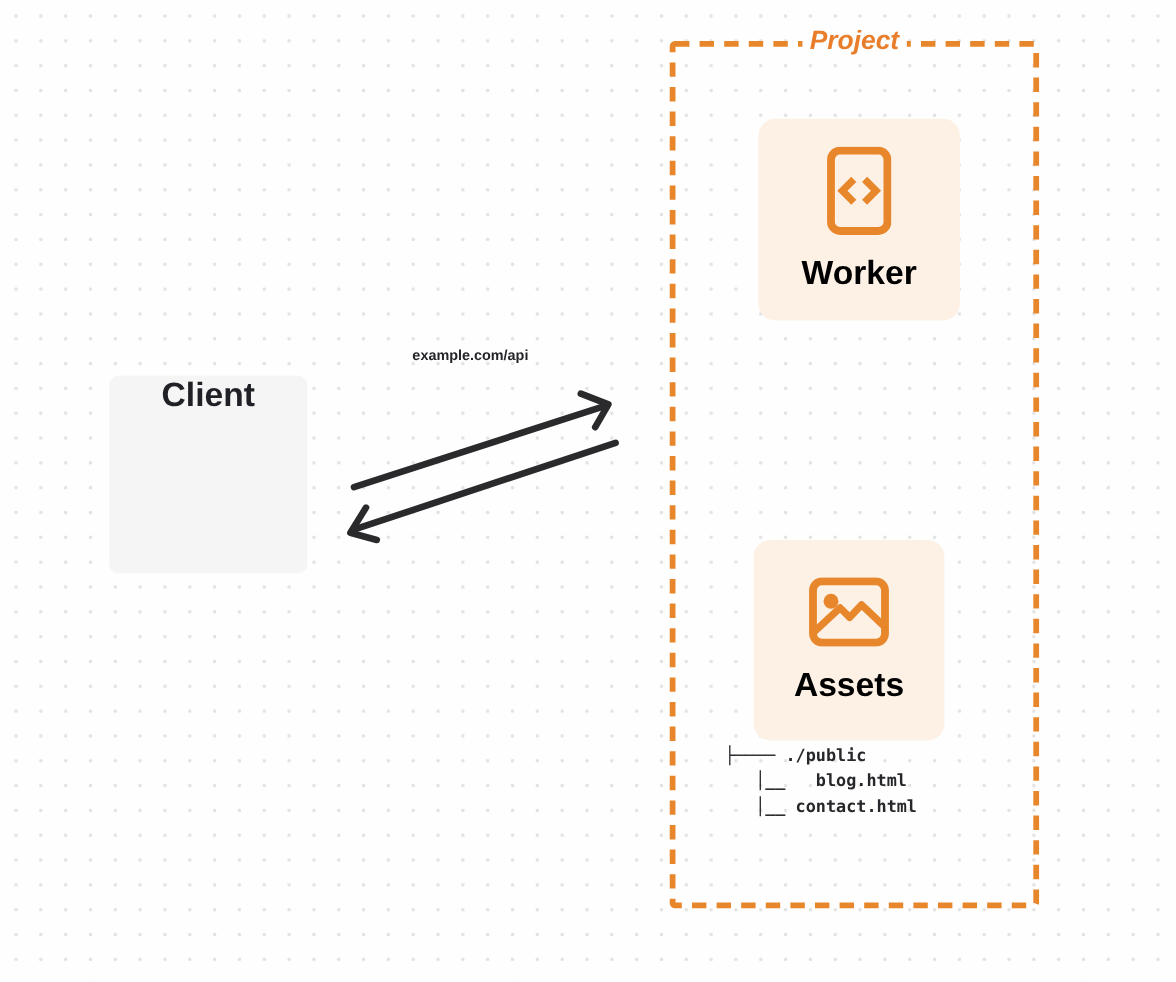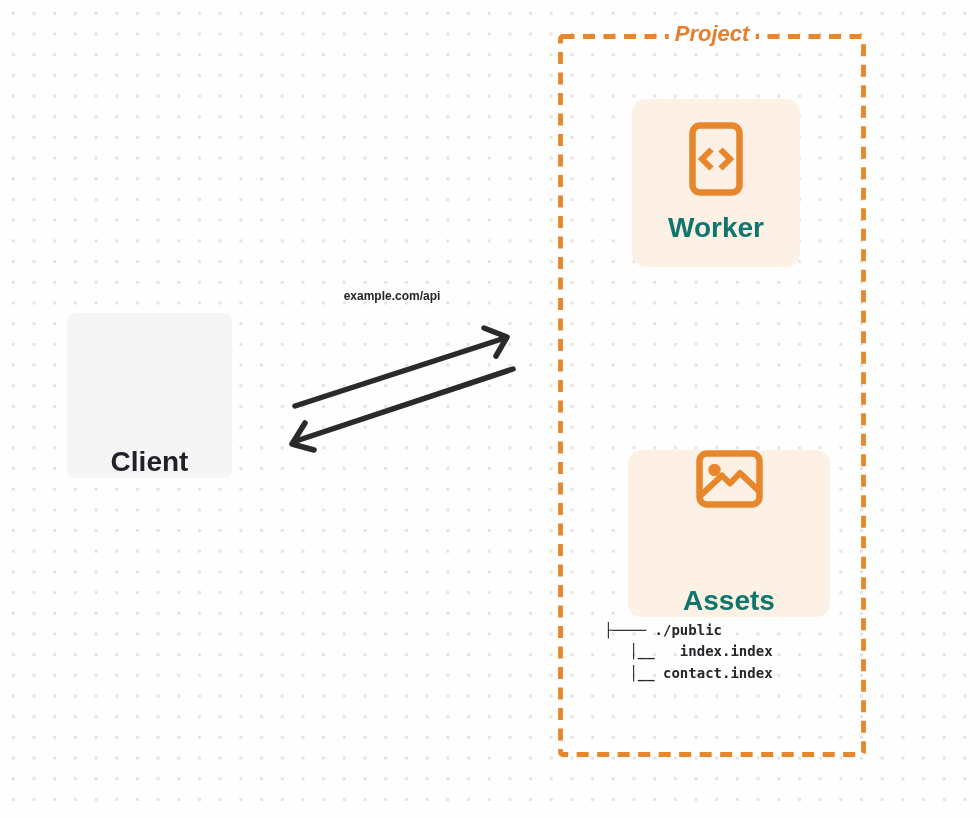--- a/index.html
+++ b/index.html
@@ -17,25 +17,25 @@
     background-size: 20.7px 20.7px;
     background-position: 3px 3px;
   }
   .overlay-svg {
     position: absolute;
     inset: 0;
     z-index: 1;
   }
   .client-box {
     position: absolute;
-    left: 67px; top: 313px;
+    left: 91px; top: 313px;
     width: 165px; height: 165px;
     background: #f5f5f6;
     border-radius: 8px;
-    display: flex; align-items: flex-end; justify-content: center;
+    display: flex; align-items: flex-start; justify-content: center;
     z-index: 2;
   }
   .client-box .label {
     font-size: 28px; font-weight: 700; color: #1f2126;
   }
   .request-label {
     position: absolute;
     left: 392px; top: 289px;
     transform: translateX(-50%);
     font-size: 12px; font-weight: 700; color: #242528;
@@ -55,23 +55,23 @@
   }
   .card {
     position: absolute;
     background: #fcf1e4;
     border-radius: 14px;
     display: flex; flex-direction: column;
     align-items: center; justify-content: center;
     z-index: 2;
   }
   .card-worker { left: 632px; top: 99px;  width: 168px; height: 168px; }
-  .card-assets { left: 628px; top: 450px; width: 202px; height: 167px; justify-content: space-between; }
+  .card-assets { left: 628px; top: 450px; width: 159px; height: 167px; }
   .card .card-label {
-    font-size: 28px; font-weight: 700; color: #0f766e;
+    font-size: 28px; font-weight: 700; color: #000000;
     margin-top: 16px;
   }
   .file-tree {
     position: absolute;
     left: 604px; top: 620px;
     z-index: 2;
     font-family: "DejaVu Sans Mono", "Liberation Mono", monospace;
     font-size: 14px; font-weight: 700; line-height: 21.3px;
     color: #26272a;
   }
@@ -123,17 +123,17 @@
       </defs>
       <rect x="3.5" y="3.5" width="60" height="51" rx="7.5" fill="none" stroke="#e8862b" stroke-width="6.5"></rect>
       <circle cx="18.5" cy="20" r="6.2" fill="#e8862b"></circle>
       <path d="M 4 46 L 26 25.5 L 34 33.5 L 44 23 L 64 42" fill="none" stroke="#e8862b" stroke-width="6" stroke-linecap="round" stroke-linejoin="round" clip-path="url(#img-clip)"></path>
     </svg>
     <span class="card-label">Assets</span>
   </div>
 
   <div class="file-tree">
     <div class="tree-line">├──── ./public</div>
-    <div class="tree-line">   │__   index.index</div>
-    <div class="tree-line">   │__ contact.index</div>
+    <div class="tree-line">   │__   blog.html</div>
+    <div class="tree-line">   │__ contact.html</div>
   </div>
 
 </div>
 
 </body></html>

